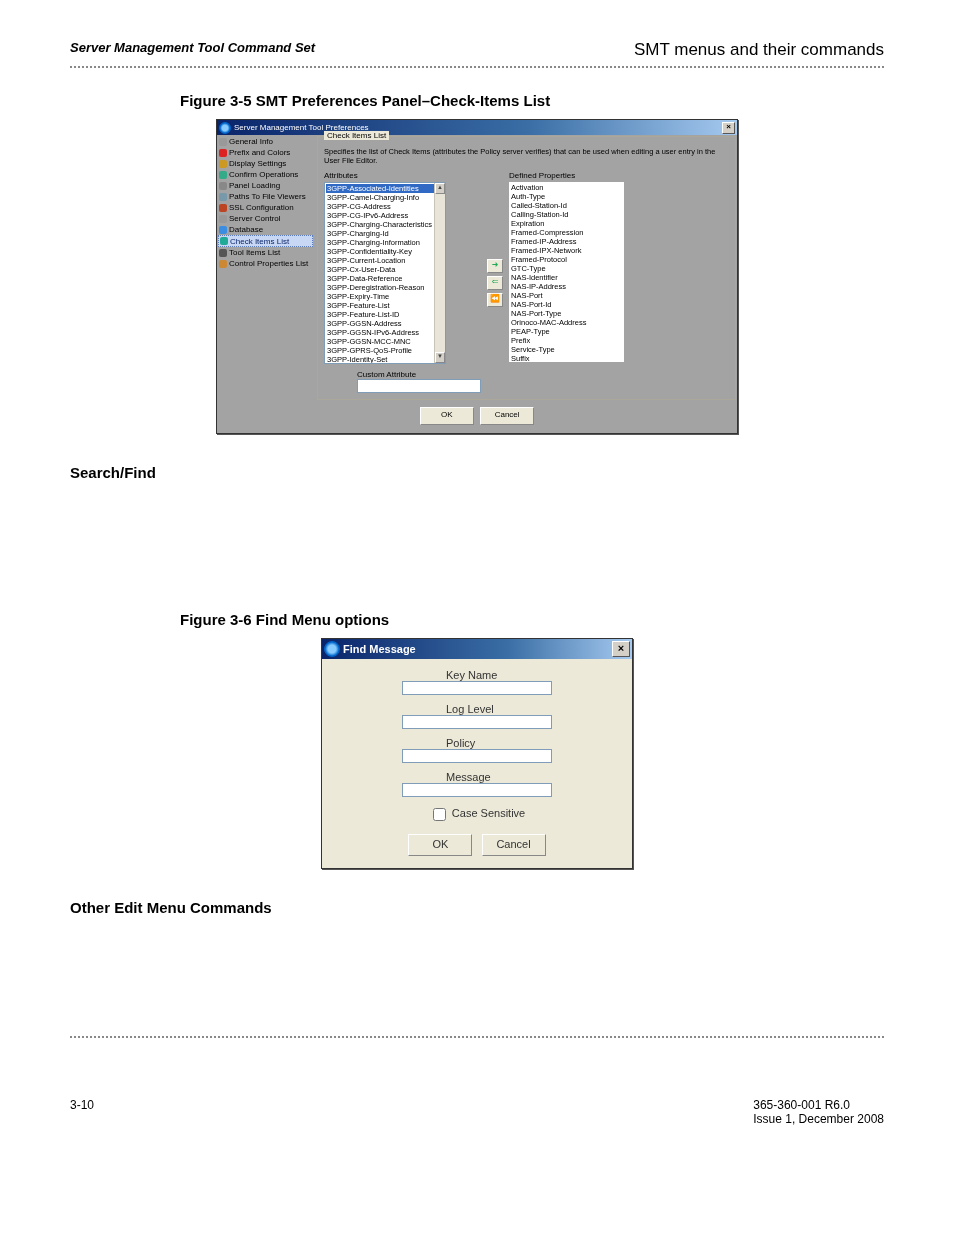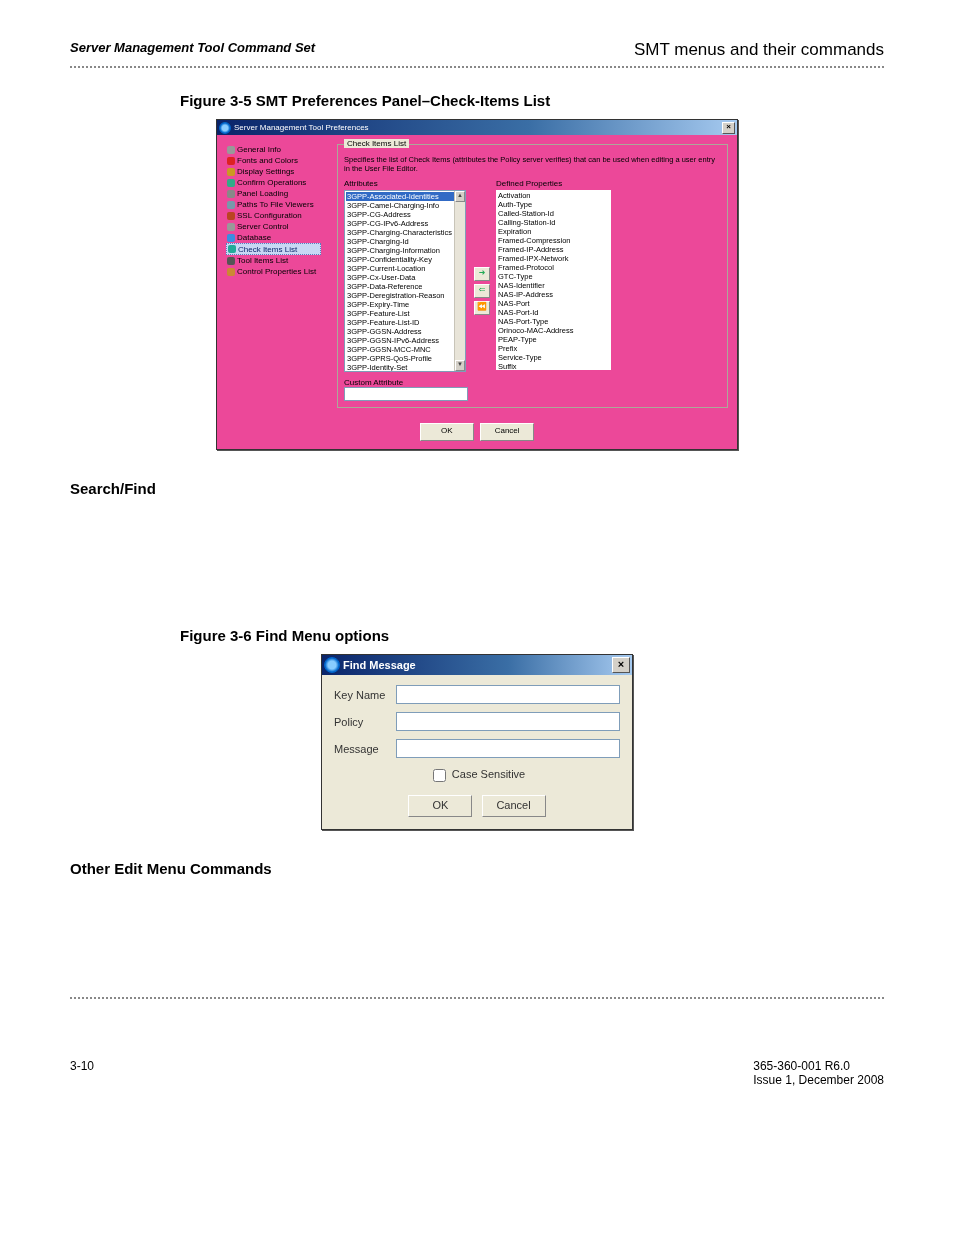--- a/index.html
+++ b/index.html
@@ -28,21 +28,21 @@
     border-top: 2px dotted #888;
     margin: 0 0 6px 0;
   }
   .fig-caption { font-weight: bold; font-size: 15px; margin: 0 0 10px 110px; }
   .section-heading { font-weight: bold; font-size: 15px; margin: 30px 0 20px 0; }
 
   
   .win35 {
     width: 520px;
     margin: 0 auto 30px auto;
-    background: #ec4899;
+    background: #a3a3a3;
     border: 1px solid #333;
     box-shadow: 1px 1px 0 #555;
     font-family: Tahoma, Verdana, sans-serif;
     font-size: 8px;
     color: #000;
   }
   .titlebar {
     background: linear-gradient(to right, #0a246a, #3a6ea5 60%, #a6caf0);
     color: #fff;
     display: flex;
@@ -55,21 +55,21 @@
     width: 10px; height: 10px; margin-right: 3px;
     background: radial-gradient(circle, #8cf 40%, #06c 70%);
     border-radius: 50%; border: 1px solid #06c;
   }
   .titlebar .title { flex: 1; }
   .titlebar .closebtn {
     width: 11px; height: 10px; background: #d4d0c8;
     border: 1px solid #fff; border-right-color: #555; border-bottom-color: #555;
     color: #000; font-weight: bold; font-size: 8px; line-height: 8px; text-align: center;
   }
-  .win35-body { display: flex; padding: 9px; gap: 16px; }
+  .win35-body { display: flex; padding: 1px; gap: 4px; }
   .nav-tree { width: 95px; }
   .nav-item { display: flex; align-items: center; gap: 2px; padding: 0 1px; height: 11px; white-space: nowrap; }
   .nav-item .ni-icon { width: 8px; height: 8px; border-radius: 2px; flex-shrink: 0; }
   .nav-item.selected { background: #c8d8f4; border: 1px dotted #5a7bbf; color: #0a246a; height: 10px; }
   .ic-gen { background: #999; }
   .ic-font { background: #d22; }
   .ic-disp { background: #c92; }
   .ic-conf { background: #3a8; }
   .ic-panel { background: #888; }
   .ic-path { background: #79a; }
@@ -102,21 +102,21 @@
   .listbox.wide { width: 115px; border: none; }
   .lb-inner { padding: 1px; }
   .lb-item { white-space: nowrap; padding: 0 1px; height: 9px; line-height: 9px; }
   .lb-item.sel { background: #316ac5; color: #fff; }
   .lb-scroll {
     position: absolute; right: 0; top: 0; bottom: 0; width: 10px;
     background: #e8e4d8; border-left: 1px solid #c8c4b8;
     display: flex; flex-direction: column; justify-content: space-between;
   }
   .sb-btn { height: 9px; background: #d4d0c8; border: 1px solid #fff; border-right-color:#888; border-bottom-color:#888; font-size:6px; text-align:center; line-height:7px; color:#444;}
-  .custom-attr { margin-top: 6px; font-size: 8px; }
+  .custom-attr { margin-top: 6px; font-size: 8px; margin-left: 33px; }
   .custom-attr input {
     width: 118px; height: 12px; border: 1px solid #7f9db9; font-size: 8px; padding: 0 2px;
   }
   .move-btns { display: flex; flex-direction: column; gap: 3px; margin-top: 88px; }
   .move-btn {
     width: 14px; height: 12px; background: #ece9d8;
     border: 1px solid #fff; border-right-color:#888; border-bottom-color:#888;
     font-size: 8px; text-align: center; line-height: 10px; color: #2a5;
   }
   .win35-footer { text-align: center; padding: 6px 0 8px 0; }
@@ -131,21 +131,21 @@
   .win36 {
     width: 310px; margin: 8px auto 30px auto;
     background: #ece9d8; border: 1px solid #333;
     box-shadow: 1px 1px 0 #555;
     font-family: Tahoma, Verdana, sans-serif;
   }
   .win36 .titlebar { height: 18px; font-size: 11px; font-weight: bold; }
   .win36 .titlebar .icon { width: 14px; height: 14px; }
   .win36 .titlebar .closebtn { width: 16px; height: 14px; font-size: 11px; line-height: 12px; }
   .find-body { padding: 10px 12px 12px 12px; font-size: 11px; color: #333; }
-  .find-row { display: flex; align-items: center; margin-bottom: 8px; }
+  .find-row { display: flex; align-items: center; margin-bottom: 8px; flex-direction: column; }
   .find-row label { width: 62px; }
   .find-row input[type="text"] {
     flex: 1; height: 17px; border: 1px solid #7f9db9;
     background: #fff; font-size: 11px; padding: 0 3px;
   }
   .chk-row { text-align: center; margin: 4px 0 10px 0; }
   .chk-row input { vertical-align: middle; }
   .find-footer { text-align: center; }
   .find-btn {
     display: inline-block; min-width: 62px; height: 20px;
@@ -178,21 +178,21 @@
     <span class="closebtn">×</span>
   </div>
   <div class="win35-body">
     <div class="nav-tree">
       <div class="nav-item">
           <span class="ni-icon ic-gen"></span>
           <span>General Info</span>
         </div>
       <div class="nav-item">
           <span class="ni-icon ic-font"></span>
-          <span>Fonts and Colors</span>
+          <span>Prefix and Colors</span>
         </div>
       <div class="nav-item">
           <span class="ni-icon ic-disp"></span>
           <span>Display Settings</span>
         </div>
       <div class="nav-item">
           <span class="ni-icon ic-conf"></span>
           <span>Confirm Operations</span>
         </div>
       <div class="nav-item">
@@ -323,20 +323,24 @@
     <span class="icon"></span>
     <span class="title">Find Message</span>
     <span class="closebtn">×</span>
   </div>
   <div class="find-body">
     <div class="find-row">
       <label>Key Name</label>
       <input type="text" style="">
     </div>
     <div class="find-row">
+      <label>Log Level</label>
+      <input type="text" style="">
+    </div>
+    <div class="find-row">
       <label>Policy</label>
       <input type="text" style="">
     </div>
     <div class="find-row">
       <label>Message</label>
       <input type="text" style="">
     </div>
     <div class="chk-row">
       <input type="checkbox" style="">
       <span>Case Sensitive</span>

